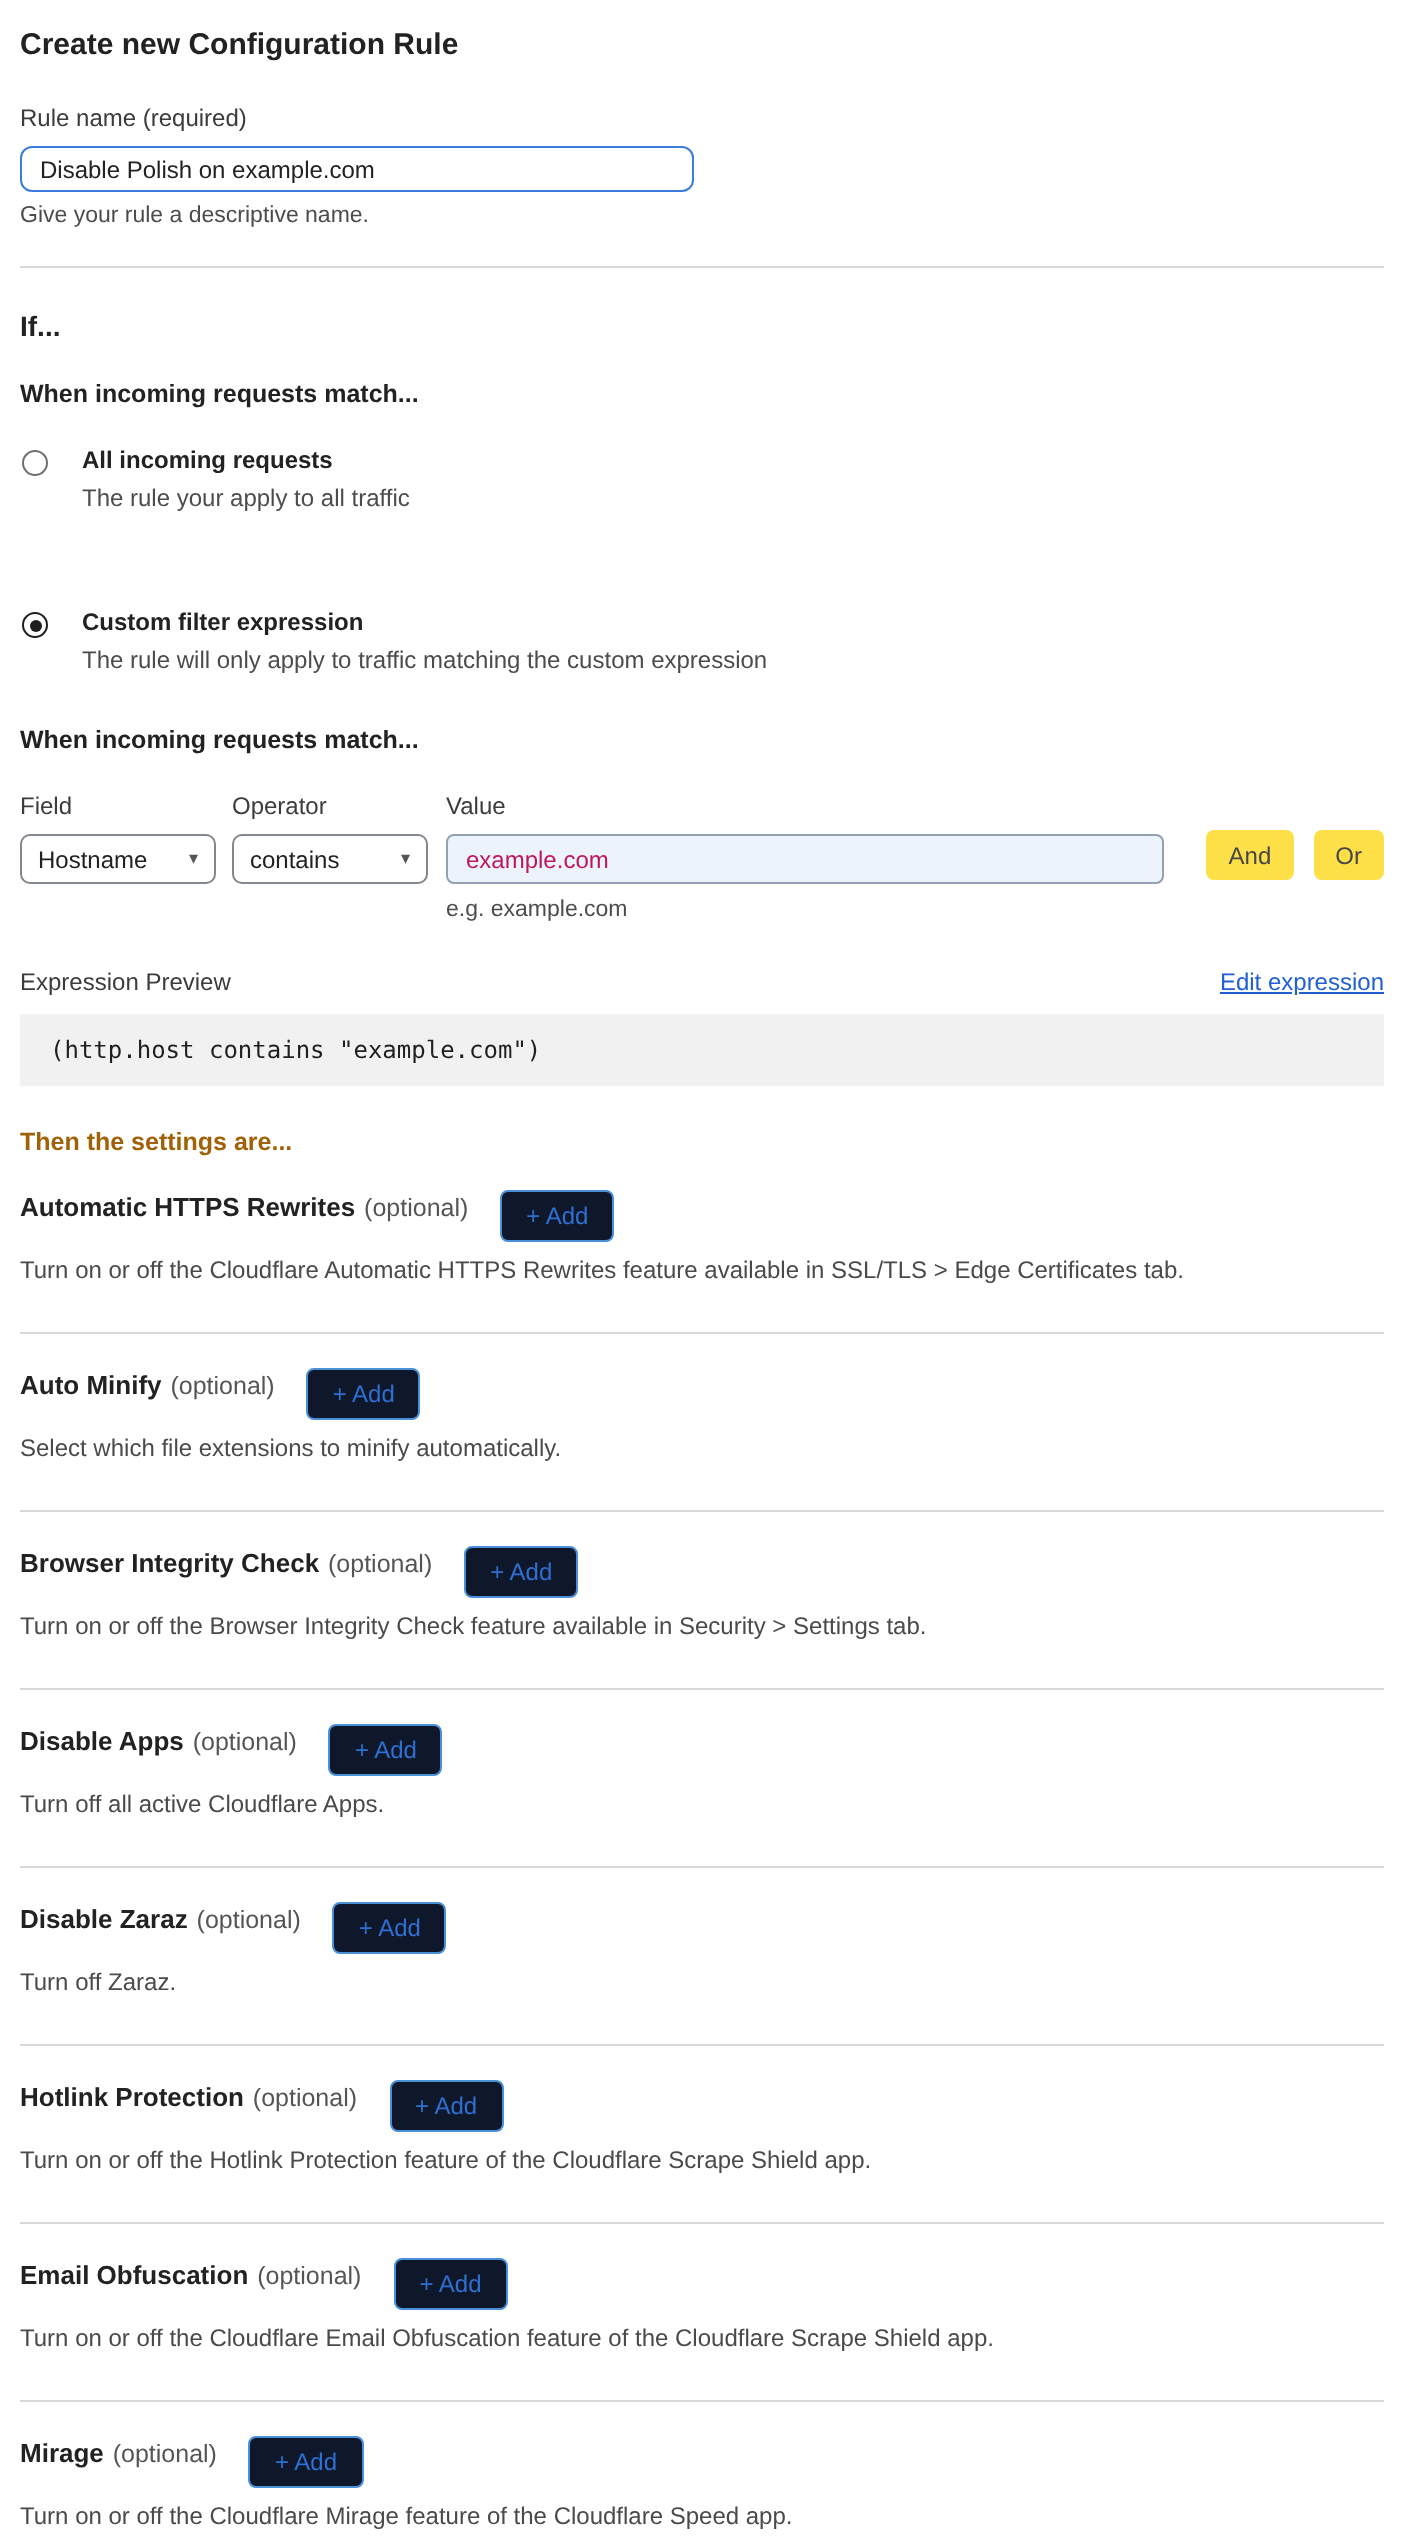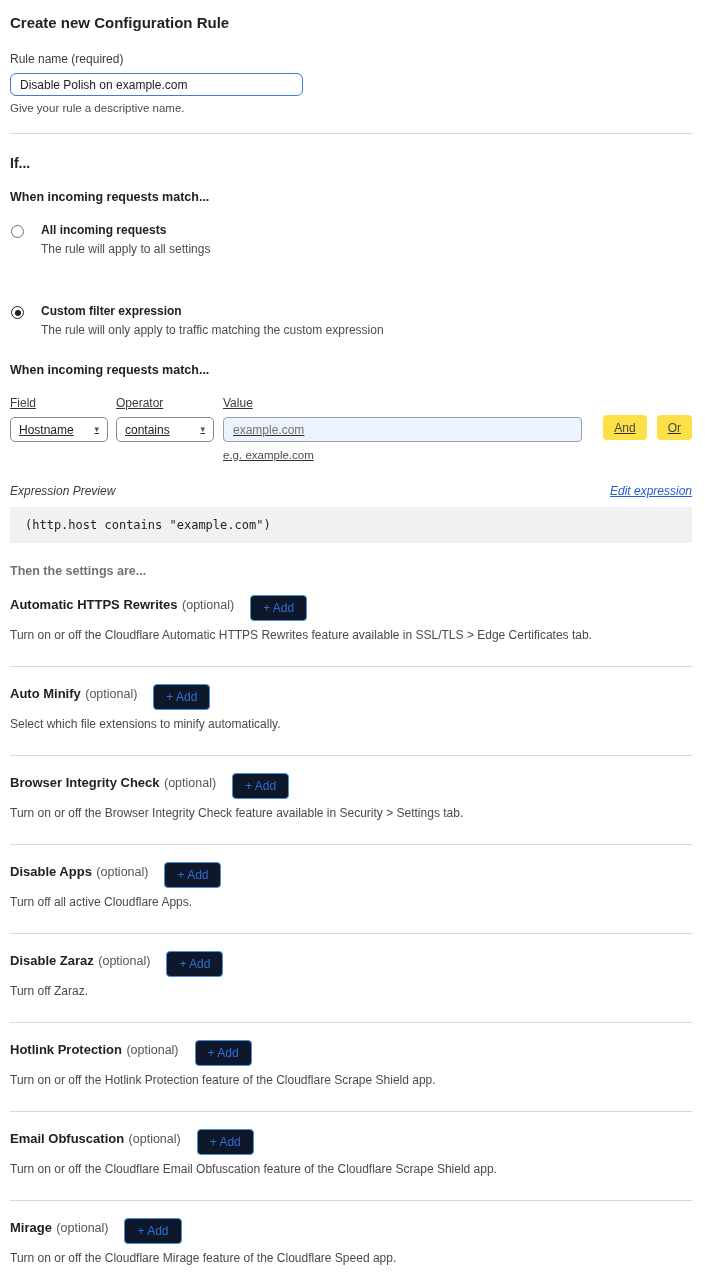--- a/index.html
+++ b/index.html
@@ -10,21 +10,21 @@
     color: #313131;
     -webkit-font-smoothing: antialiased;
   }
   .page { padding: 10px 13px 20px 10px; }
 
   .page-title { font-size: 15px; font-weight: 700; margin: 4px 0 21px; color: #222; }
 
   .field-label { display: block; font-size: 12px; color: #3c3c3c; margin-bottom: 7px; }
 
   .rule-name-input {
-    width: 293px; height: 23px;
+    width: 337px; height: 23px;
     border: 1.5px solid #3b7ddd; border-radius: 6px;
     padding: 0 9px; font-size: 12px; color: #222;
     font-family: "Liberation Sans", sans-serif;
     outline: none; background: #fff;
   }
   .helper-text { font-size: 11.5px; color: #4c4c4c; margin-top: 6px; }
 
   hr.divider { border: none; border-top: 1px solid #d9d9d9; }
   .top-divider { margin-top: 19px; }
 
@@ -40,60 +40,60 @@
   }
   .radio-circle.checked { border-color: #1f1f1f; }
   .radio-circle.checked::after {
     content: ""; position: absolute; left: 2.5px; top: 2.5px;
     width: 6px; height: 6px; border-radius: 50%; background: #1f1f1f;
   }
   .radio-text { margin-left: 17px; }
   .radio-label { font-size: 12px; font-weight: 700; color: #222; }
   .radio-desc { font-size: 12px; color: #4c4c4c; margin-top: 5px; }
 
-  .builder-row { display: flex; align-items: flex-start; text-decoration: underline; }
+  .builder-row { display: flex; align-items: flex-start; }
   .builder-col { display: flex; flex-direction: column; }
   .col-field { width: 98px; margin-right: 8px; }
   .col-operator { width: 98px; margin-right: 9px; }
   .col-value { flex: 1; margin-right: 11px; }
 
   .select-box {
     height: 25px; background: #fff;
     border: 1px solid #80878f; border-radius: 5px;
     display: flex; align-items: center; justify-content: space-between;
     padding: 0 8px; font-size: 12px; color: #222; cursor: pointer;
   }
   .caret { font-size: 9px; color: #555; line-height: 1; }
 
   .value-input {
     height: 25px; width: 100%;
     border: 1px solid #93a1b2; border-radius: 4px;
     background: #edf3fc; padding: 0 9px;
-    font-size: 12px; color: #737373;
+    font-size: 12px; color: #be185d;
     font-family: "Liberation Sans", sans-serif; outline: none;
   }
   .chip-btn {
     height: 25px; padding: 0 11px; margin-left: 10px; margin-top: 19px;
     background: #fde047; color: #474747;
     border: none; border-radius: 4px; font-size: 12px;
     font-family: "Liberation Sans", sans-serif; cursor: pointer;
   }
   .value-helper { font-size: 11.5px; color: #4c4c4c; margin-top: 7px; }
 
-  .preview-row { display: flex; justify-content: space-between; align-items: flex-start; margin-top: 23px; font-style: italic; }
+  .preview-row { display: flex; justify-content: space-between; align-items: flex-start; margin-top: 23px; }
   .preview-label { font-size: 12px; color: #3c3c3c; }
   .edit-link { font-size: 12px; color: #2160d3; text-decoration: underline; cursor: pointer; }
 
   .code-block {
     margin-top: 9px; background: #f1f1f1;
     padding: 11px 15px; font-family: "DejaVu Sans Mono", monospace;
     font-size: 12px; color: #1f1f1f;
   }
 
-  .then-heading { font-size: 12.5px; font-weight: 700; margin: 21px 0 0; color: #737373; }
+  .then-heading { font-size: 12.5px; font-weight: 700; margin: 21px 0 0; color: #a16207; }
 
   .setting { padding: 17px 0 24px; }
   .setting-head { display: flex; justify-content: flex-start; align-items: flex-start; }
   .setting-name { font-size: 13px; font-weight: 700; color: #222; }
   .setting-optional { font-size: 12.5px; font-weight: 400; color: #555; }
   .add-btn {
     border: 1px solid #4a90d9; color: #2f6fd1; background: #0f172a;
     border-radius: 4px; font-size: 12px; padding: 5px 12px;
     font-family: "Liberation Sans", sans-serif; cursor: pointer;
     flex: 0 0 auto; margin-left: 16px;
@@ -115,21 +115,21 @@
 
   <hr class="divider top-divider">
 
   <h2 class="if-heading">If...</h2>
   <h3 class="match-heading">When incoming requests match...</h3>
 
   <div class="radio-row">
     <div class="radio-circle"></div>
     <div class="radio-text">
       <div class="radio-label">All incoming requests</div>
-      <div class="radio-desc">The rule will apply to all settings</div>
+      <div class="radio-desc">The rule your apply to all traffic</div>
     </div>
   </div>
 
   <div class="radio-row last">
     <div class="radio-circle checked"></div>
     <div class="radio-text">
       <div class="radio-label">Custom filter expression</div>
       <div class="radio-desc">The rule will only apply to traffic matching the custom expression</div>
     </div>
   </div>

